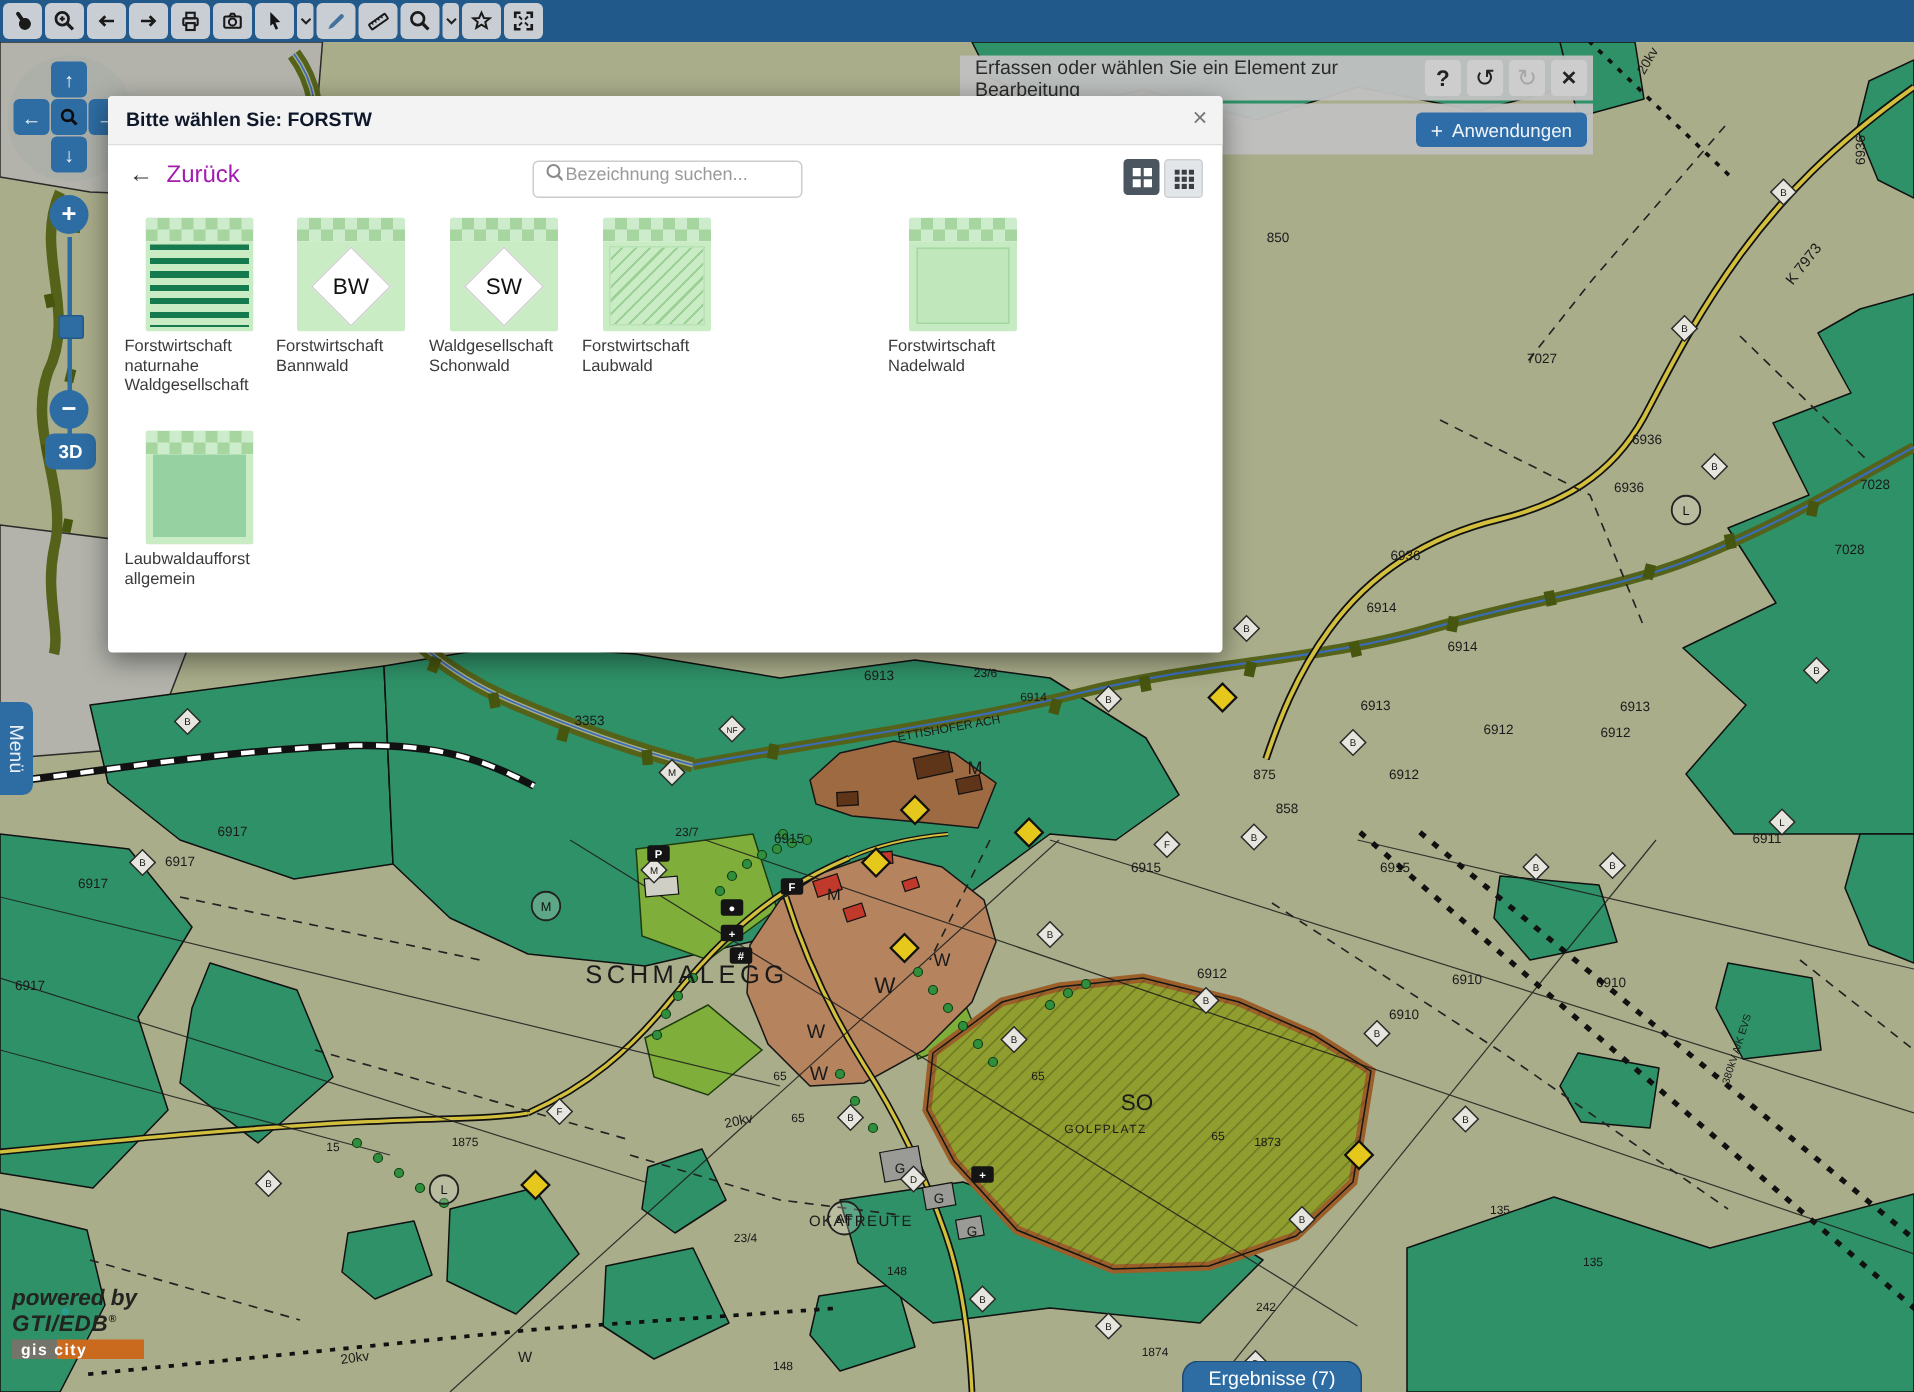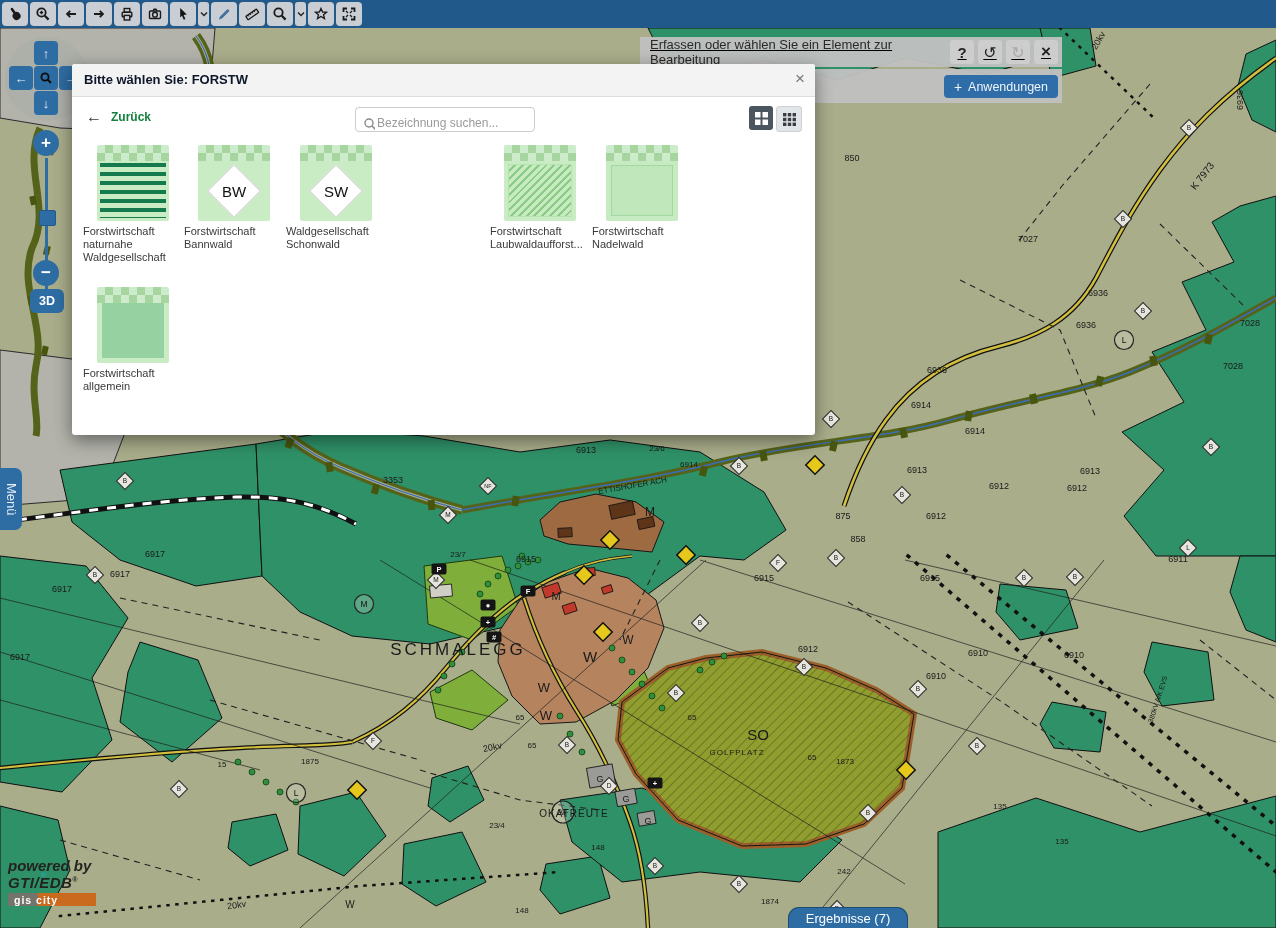--- a/index.html
+++ b/index.html
@@ -12,45 +12,45 @@
   #map-labels text{font-family:"Liberation Sans",sans-serif;fill:#1a1a1a;}
 
   
   #topbar{left:0;top:0;width:1276px;height:28px;background:#20598a;z-index:30;}
   #topbar .btnrow{position:absolute;left:2px;top:2px;display:flex;gap:2px;}
   .tbtn{width:26px;height:24px;background:#c9ced4;border-radius:4px;
         display:flex;align-items:center;justify-content:center;}
   .tbtn.narrow{width:11px;border-radius:3px;}
 
   
-  .gray-row{background:rgba(191,191,191,0.96);z-index:20;text-decoration:underline;}
+  .gray-row{background:rgba(191,191,191,0.96);z-index:20;}
   #edit-row1{left:640px;top:37px;width:422px;height:30px;display:flex;align-items:center;}
   #edit-row1 .msg{margin-left:10px;font-size:13px;color:#2a2a2a;flex:1;}
   .pbtn{width:24px;height:24px;background:#cdcdcd;border-radius:3px;margin-right:4px;
         display:flex;align-items:center;justify-content:center;
         font-size:15px;color:#222;font-weight:bold;}
   .pbtn.dim{color:#a8a8a8;font-weight:normal;}
   #edit-row2{left:640px;top:69px;width:422px;height:34px;}
   #anw-btn{position:absolute;right:4px;top:6px;height:23px;padding:0 10px;
            background:#2f6da8;border-radius:4px;color:#eef3f8;font-size:12.5px;
            display:flex;align-items:center;gap:6px;}
 
   
   #modal{left:72px;top:64px;width:743px;height:371px;background:#fff;border-radius:3px;
          box-shadow:0 5px 18px rgba(0,0,0,.45);z-index:40;}
   #modal-header{position:absolute;left:0;top:0;right:0;height:32px;background:#f3f3f3;
                 border-bottom:1px solid #ddd;border-radius:3px 3px 0 0;}
   #modal-title{position:absolute;left:12px;top:8px;font-size:13px;font-weight:bold;color:#0f172a;}
   #modal-close{position:absolute;right:10px;top:5px;font-size:17px;color:#777;cursor:default;}
   #back-row{position:absolute;left:14px;top:44px;display:flex;align-items:center;gap:9px;}
   #back-arrow{font-size:16px;color:#333;}
-  #back-label{font-size:12px;font-weight:bold;color:#15803d;}
+  #back-label{font-size:16px;font-weight:normal;color:#a21caf;}
   #search-box{position:absolute;left:283px;top:43px;width:178px;height:23px;
               border:1px solid #ccc;border-radius:4px;background:#fff;
-              display:flex;align-items:flex-end;}
+              display:flex;align-items:flex-start;}
   #search-box input{border:none;outline:none;flex:1;font-size:12px;color:#444;
                     font-family:"Liberation Sans",sans-serif;background:transparent;}
   #search-box input::placeholder{color:#9a9a9a;}
   #view-toggles{position:absolute;right:13px;top:42px;display:flex;gap:3px;}
   .vbtn{width:24px;height:24px;border-radius:3px;display:flex;align-items:center;justify-content:center;}
   .vbtn.active{background:#4a555f;}
   .vbtn.inactive{background:#e3e6e9;border:1px solid #cdd1d5;}
 
   
   .tile{position:absolute;width:72px;}
@@ -628,46 +628,46 @@
     <div class="tile-box">
         <div class="checker"></div>
         <div class="tbody">
           <div class="dmd">
             <span>SW</span>
           </div>
         </div>
       </div>
     <div class="tile-label">Waldgesellschaft Schonwald</div>
   </div>
-  <div class="tile v5" style="left:432px;top:81px;">
+  <div class="tile v4" style="left:330px;top:81px;">
     <div class="tile-box">
         <div class="checker"></div>
         <div class="tbody">
           <div class="inner"></div>
         </div>
       </div>
-    <div class="tile-label">Forstwirtschaft Laubwaldaufforst...</div>
+    <div class="tile-label">Forstwirtschaft Laubwald</div>
   </div>
   <div class="tile v6" style="left:534px;top:81px;">
     <div class="tile-box">
         <div class="checker"></div>
         <div class="tbody">
           <div class="inner"></div>
         </div>
       </div>
     <div class="tile-label">Forstwirtschaft Nadelwald</div>
   </div>
   <div class="tile v8" style="left:25px;top:223px;">
     <div class="tile-box">
         <div class="checker"></div>
         <div class="tbody">
           <div class="inner"></div>
         </div>
       </div>
-    <div class="tile-label">Forstwirtschaft allgemein</div>
+    <div class="tile-label">Laubwaldaufforst allgemein</div>
   </div>
 </div>
 
 <div id="navpad" class="abs">
   <div class="nbtn" style="left:29px;top:4px;">↑</div>
   <div class="nbtn" style="left:4px;top:29px;">←</div>
   <div class="nbtn" style="left:54px;top:29px;">→</div>
   <div class="nbtn" style="left:29px;top:29px;">
     <svg width="14" height="14" fill="none" stroke="#0c0c0c">
         <circle cx="6" cy="6" r="3.6" stroke-width="1.8"></circle>

